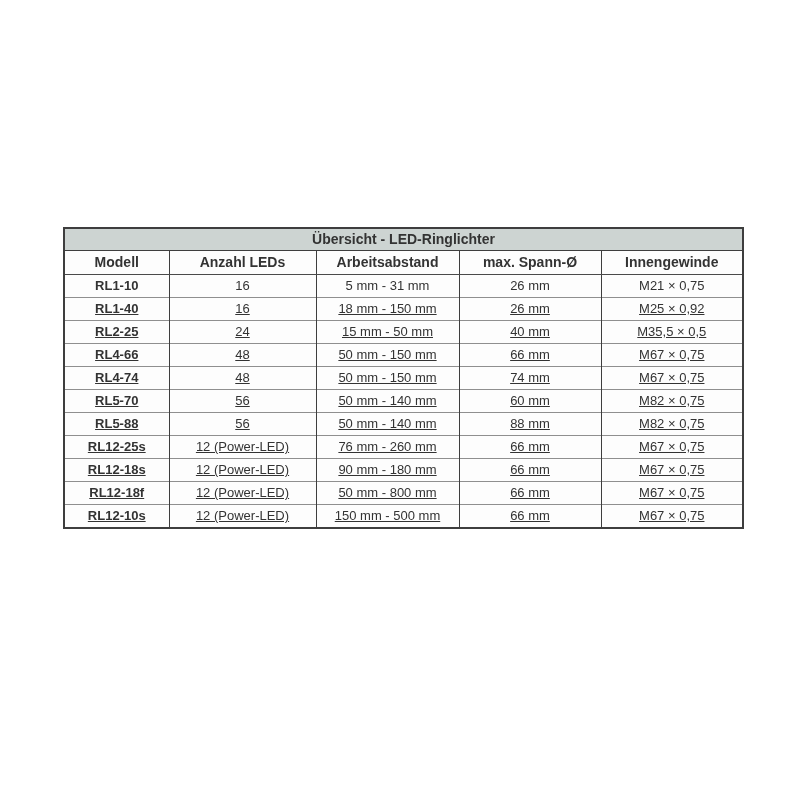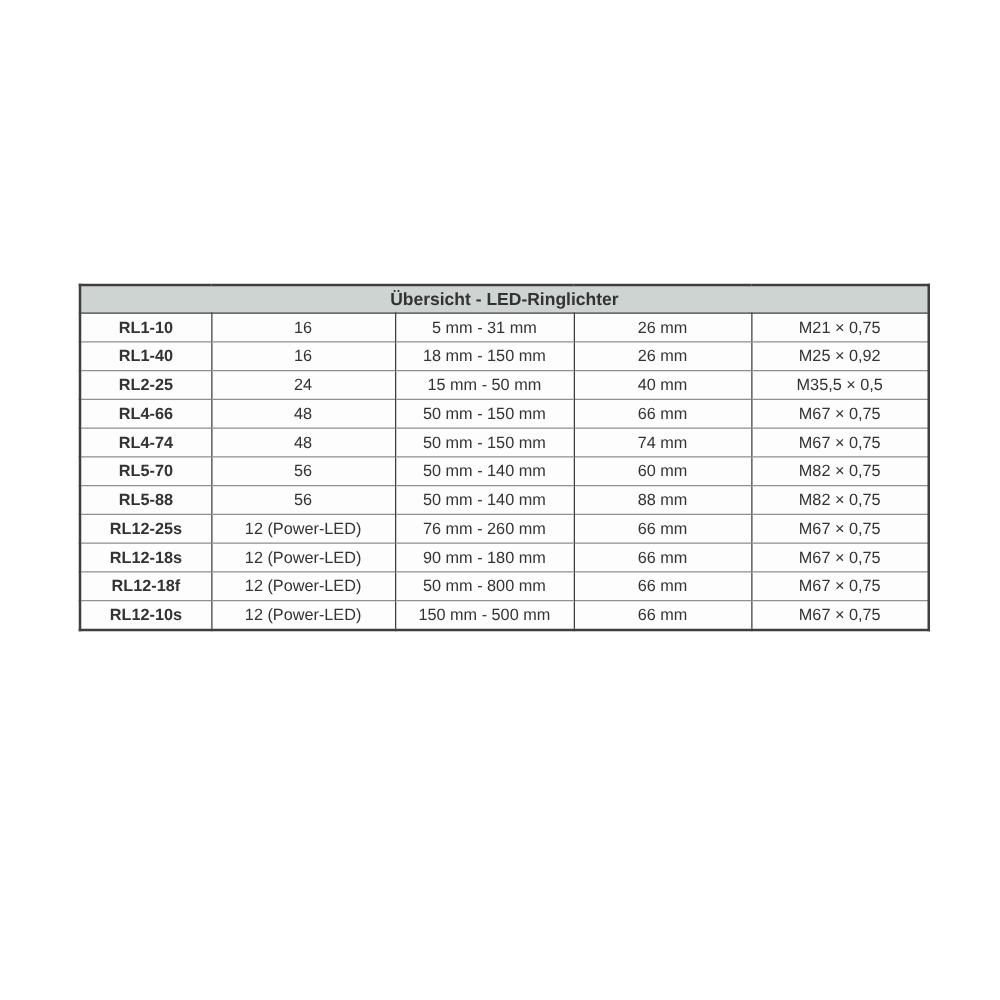--- a/index.html
+++ b/index.html
@@ -69,38 +69,46 @@
     font-size: 13px;
     background: #fdfdfd;
     border-left: 1px solid var(--border_dark, #3e3e3e);
   }
   tbody tr.data-row td:first-child {
     border-left: none;
     font-weight: bold;
   }
   tbody tr.data-row + tr.data-row td {
     border-top: 1px solid var(--row_line, #8f8f8f);
+    text-decoration: underline;
   }
 </style>
 </head>
 <body>
 
 <div class="canvas">
   <div class="table-wrap">
     <table class="spec">
       <colgroup>
         <col class="c0">
           <col class="c1">
           <col class="c2">
           <col class="c3">
           <col class="c4">
       </colgroup>
       <thead>
         <tr class="title-row">
           <th colspan="5">Übersicht - LED-Ringlichter</th>
+        </tr>
+        <tr class="header-row">
+          <th>Modell</th>
+          <th>Anzahl LEDs</th>
+          <th>Arbeitsabstand</th>
+          <th>max. Spann-Ø</th>
+          <th>Innengewinde</th>
         </tr>
       </thead>
       <tbody>
         <tr class="data-row">
           <td>RL1-10</td>
           <td>16</td>
           <td>5 mm - 31 mm</td>
           <td>26 mm</td>
           <td>M21 × 0,75</td>
         </tr>

